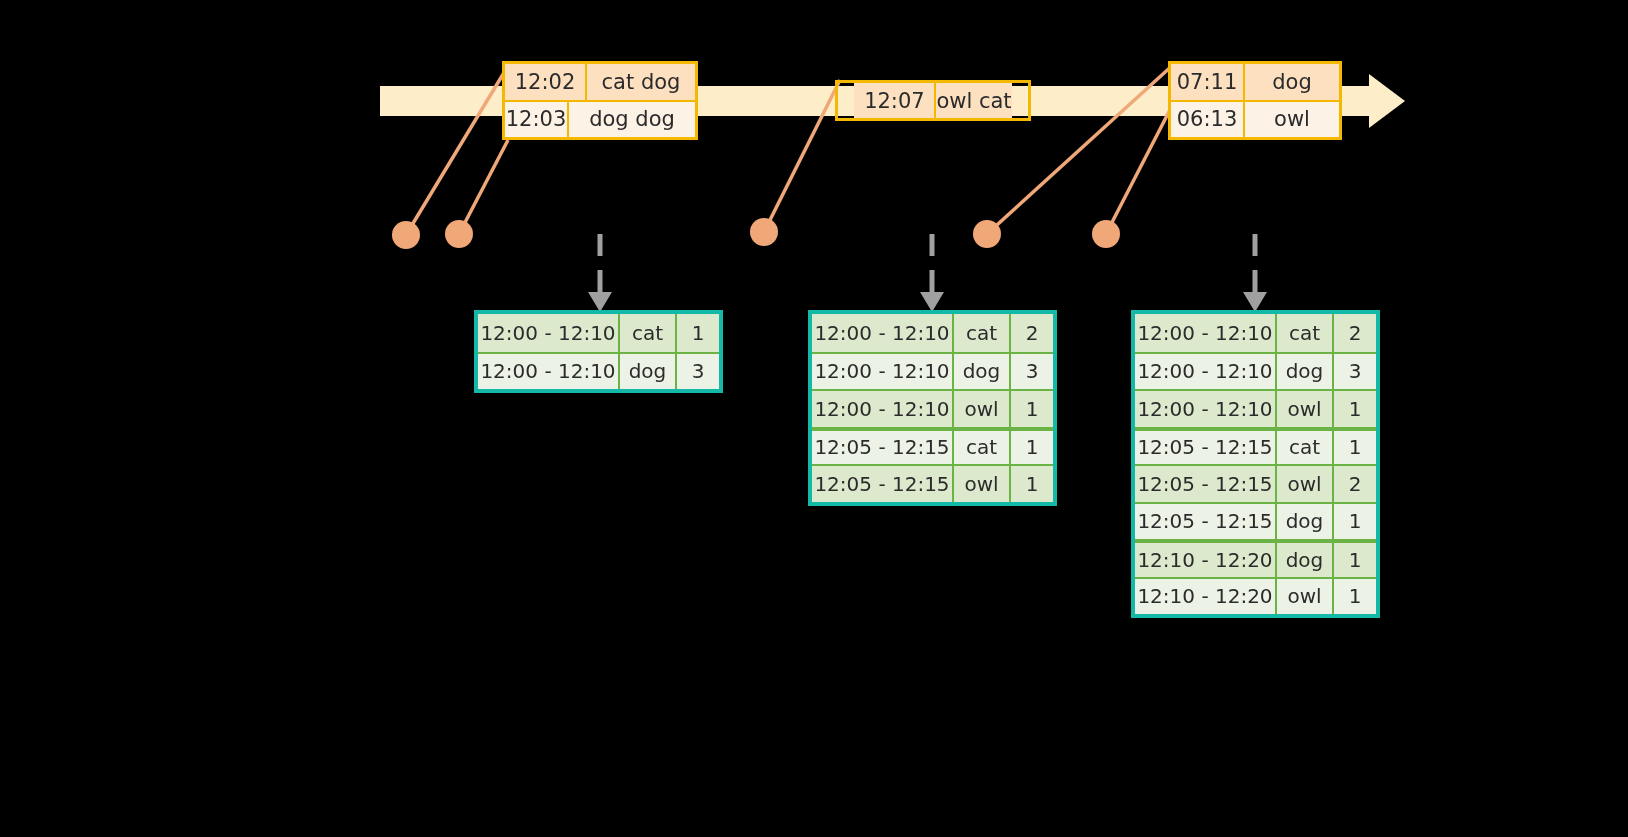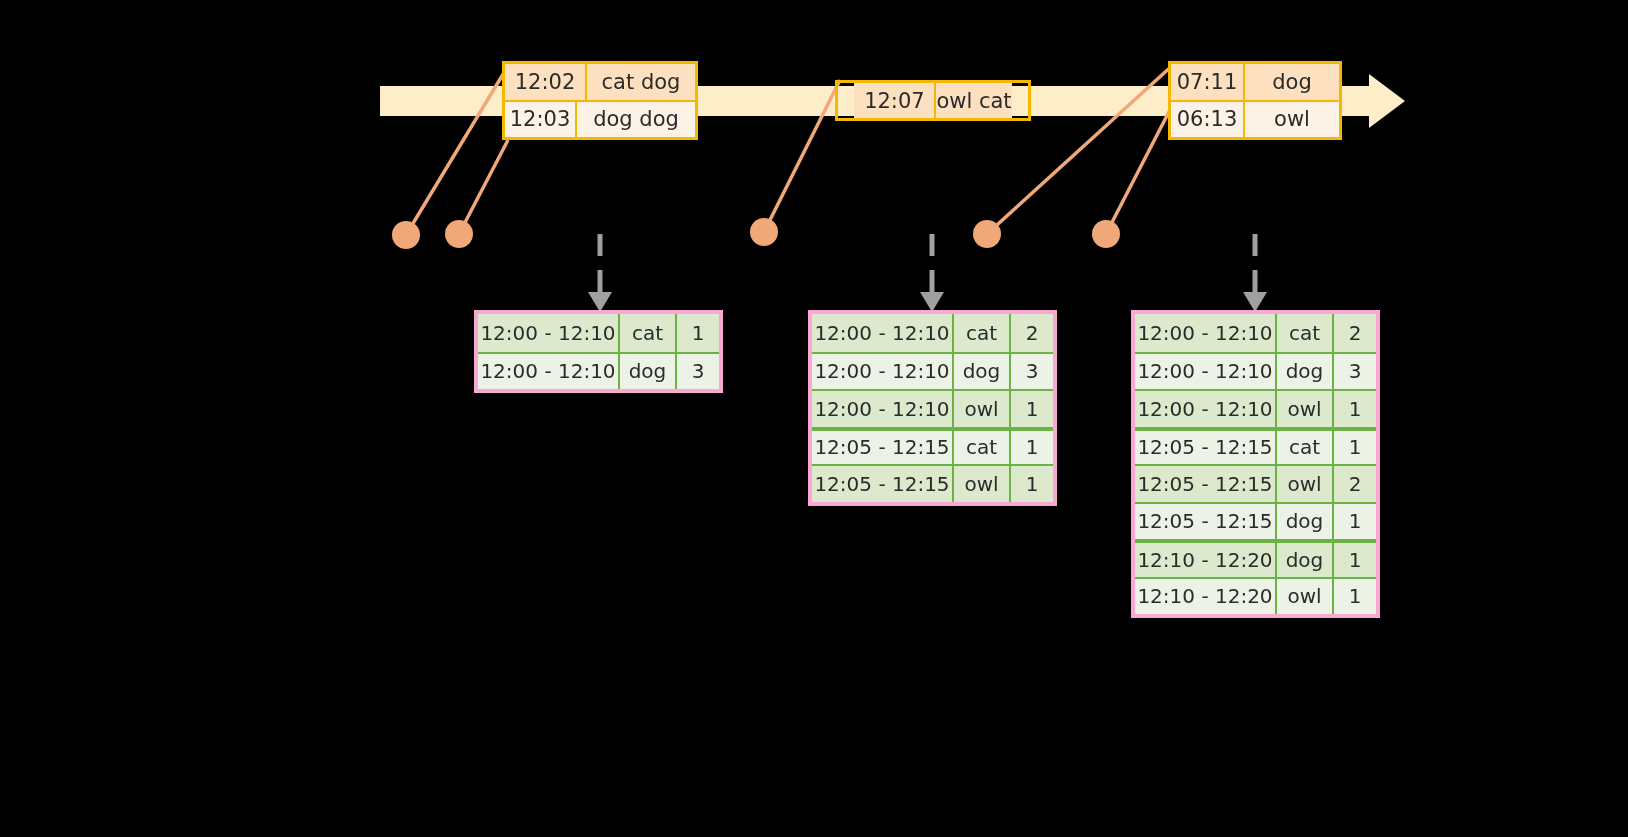--- a/index.html
+++ b/index.html
@@ -79,21 +79,21 @@
     align-items: center;
     justify-content: center;
     color: #2b2b2b;
     font-size: 21px;
     white-space: nowrap;
   }
 
   
   .res-table {
     position: absolute;
-    border: 4px solid #f9a8d4;
+    border: 4px solid #14b8a6;
     box-sizing: border-box;
     display: flex;
     flex-direction: column;
   }
   .res-row {
     display: flex;
     height: 37.5px;
     box-sizing: border-box;
   }
   .res-row.shade-a { background: #dce9cd; }
@@ -166,21 +166,21 @@
       <polygon points="1243,292 1267,292 1255,312"></polygon>
     </g>
   </svg>
 
   <div class="evt-box" style="left:502px; top:61px; width:196px; height:79px;">
     <div class="evt-row shade-a">
       <div class="evt-time" style="width:82px;">12:02</div>
       <div class="evt-val">cat dog</div>
     </div>
     <div class="evt-row shade-b">
-      <div class="evt-time" style="width:72px;">12:03</div>
+      <div class="evt-time" style="width:64px;">12:03</div>
       <div class="evt-val">dog dog</div>
     </div>
   </div>
 
   <div class="evt-box" style="left:835px; top:80px; width:196px; height:41px;align-items:center;">
     <div class="evt-row shade-a">
       <div class="evt-time" style="width:82px;">12:07</div>
       <div class="evt-val">owl cat</div>
     </div>
   </div>

